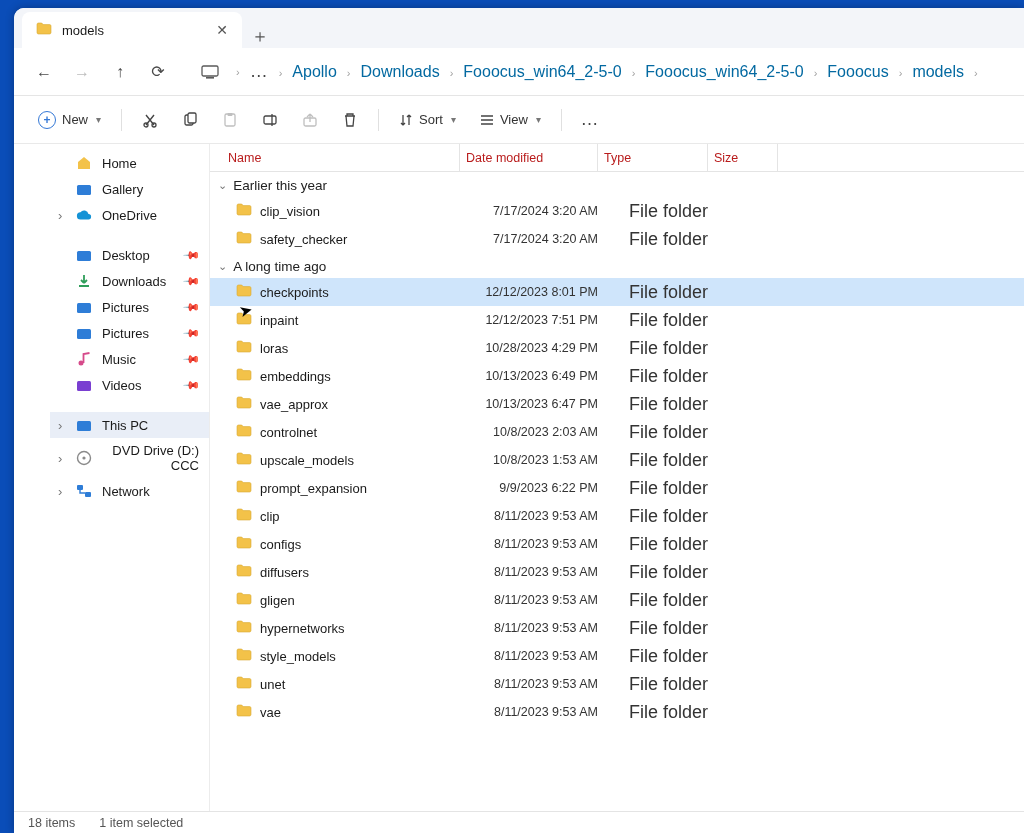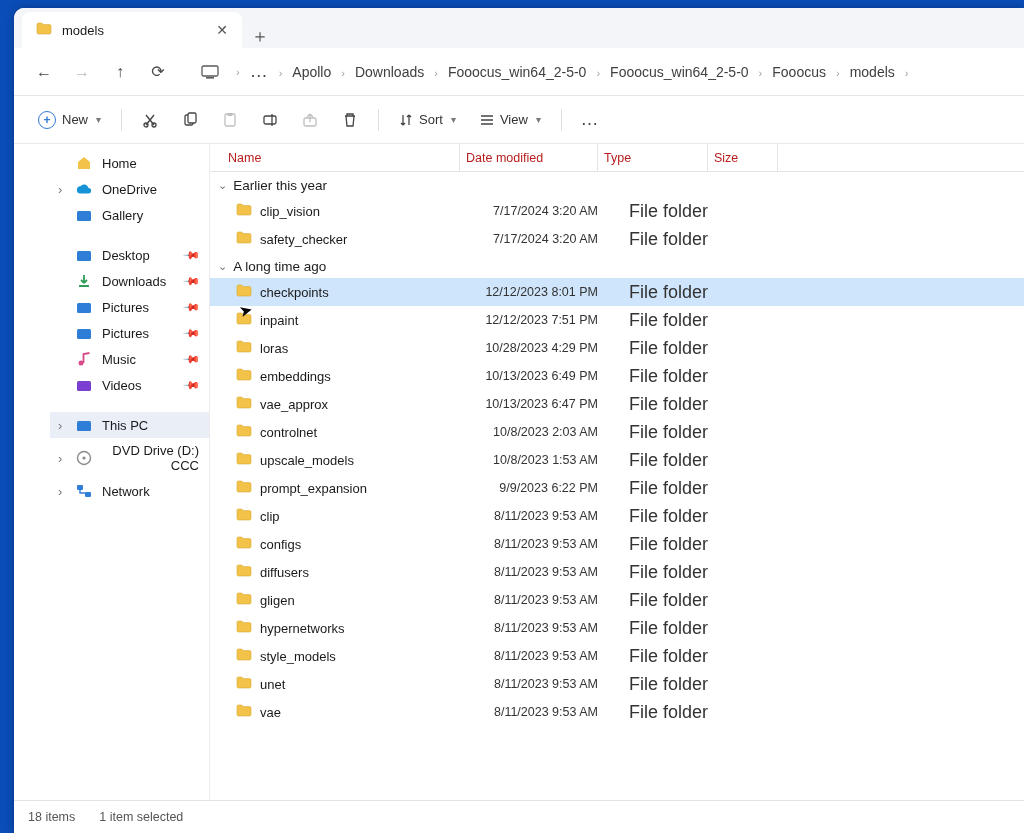--- a/index.html
+++ b/index.html
@@ -63,21 +63,21 @@
   }
   .nav-btn {
     width:32px; height:32px;
     display:flex; align-items:center; justify-content:center;
     color:#4a4a4a; font-size:16px;
     border-radius:4px;
     cursor:pointer;
   }
   .nav-btn.disabled { color:#bdbdbd; }
   .crumb-sep { color:#a0a0a0; font-size:11px; padding:0 4px; }
-  .crumb { padding:4px 6px; border-radius:4px; cursor:pointer; font-size:14px; color:#404040;}
+  .crumb { padding:4px 6px; border-radius:4px; cursor:pointer; font-size:16px; color:#0369a1;}
   .ellipsis-crumb{ font-size:18px; letter-spacing:1px; color:#444;}
   
   .toolbar {
     display:flex; align-items:center;
     height:48px;
     padding: 0 14px; gap:4px;
     background:#fff;
     border-bottom:1px solid #e9e9e9;
   }
   .tbtn {
@@ -138,21 +138,21 @@
     cursor:pointer;
   }
   .row.selected{ background:#cfe5fb;}
   .cell-name{ width:238px; display:flex; align-items:center; gap:8px; padding-left:14px;}
   .cell-date{ width:138px; color:#333; font-size:12.5px;}
   .cell-type{ width:110px; color:#333; font-size:18px;}
   .cell-size{ width:70px;}
   .folder-ico{ width:16px; height:13px; display:inline-block;}
   
   .status{
-    height:33px; border-top:1px solid #e4e4e4;
+    height:22px; border-top:1px solid #e4e4e4;
     display:flex; align-items:center; gap:24px;
     padding:0 14px; font-size:12.5px; color:#555;
   }
   .cursor-img{
     position:absolute; left:225px; top:293px; pointer-events:none;
     font-size:16px; color:#000;
     transform: rotate(-15deg);
   }
   
   svg{ display:block;}
@@ -261,35 +261,35 @@
     <div class="sidebar">
       <div id="side-top">
           <div class="side-item">
             <span class="side-icon">
               <svg width="16" height="16" viewBox="0 0 16 16">
                 <path d="M2 7l6-5 6 5v7H2z" fill="#f3c249"></path>
               </svg>
             </span>
             <span>Home</span>
           </div>
+          <div class="side-item">
+            <span class="side-icon">
+              <svg width="16" height="13" viewBox="0 0 16 13">
+                <rect x="1" y="2" width="14" height="10" rx="1.5" fill="#2e7dd7"></rect>
+              </svg>
+            </span>
+            <span>Gallery</span>
+          </div>
           <div class="side-item expander">
             <span class="side-icon">
               <svg width="18" height="12" viewBox="0 0 18 12">
                 <path d="M5 11a4 4 0 010-8 5 5 0 019 2 3 3 0 010 6H5z" fill="#1593d6"></path>
               </svg>
             </span>
             <span>OneDrive</span>
-          </div>
-          <div class="side-item">
-            <span class="side-icon">
-              <svg width="16" height="13" viewBox="0 0 16 13">
-                <rect x="1" y="2" width="14" height="10" rx="1.5" fill="#2e7dd7"></rect>
-              </svg>
-            </span>
-            <span>Gallery</span>
           </div>
         </div>
       <div class="side-spacer"></div>
       <div id="side-pinned">
           <div class="side-item">
             <span class="side-icon">
               <svg width="16" height="13" viewBox="0 0 16 13">
                 <rect x="1" y="2" width="14" height="10" rx="1.5" fill="#2e7dd7"></rect>
               </svg>
             </span>

